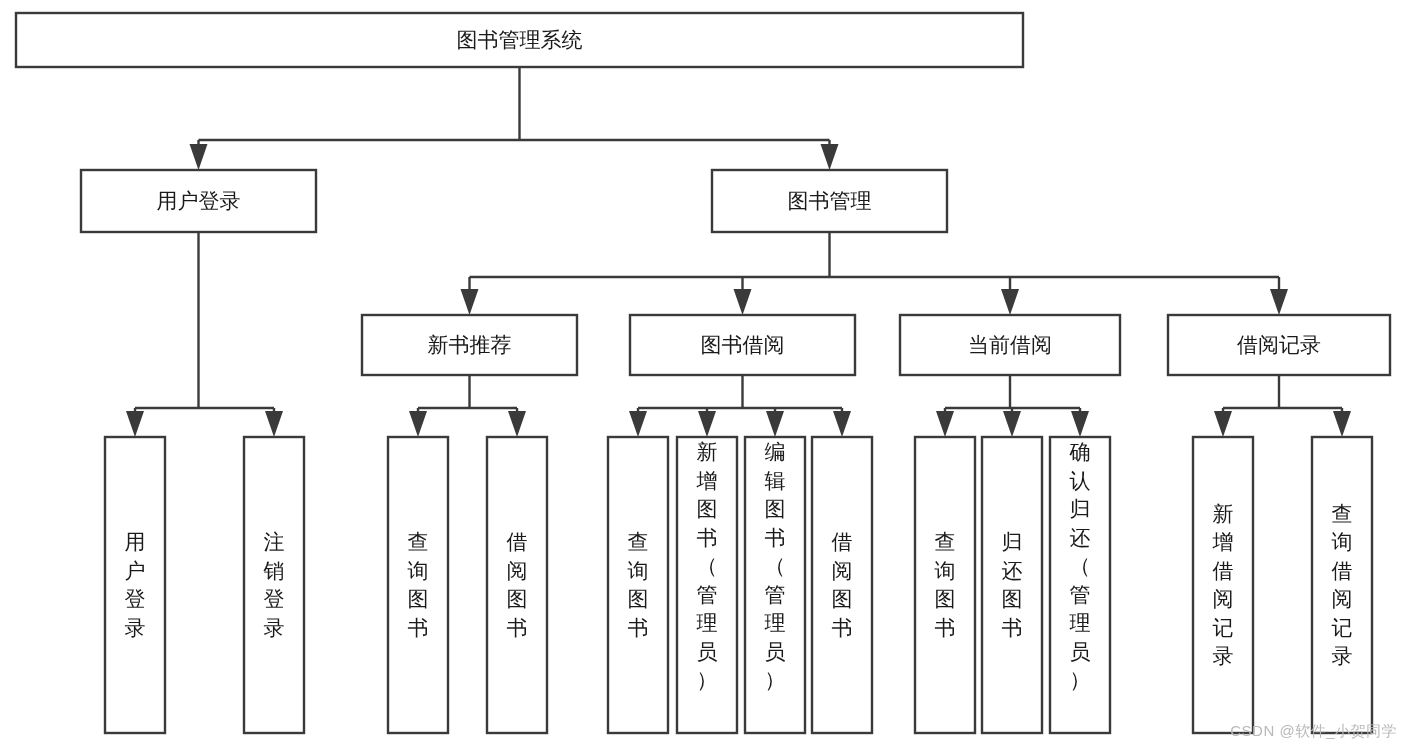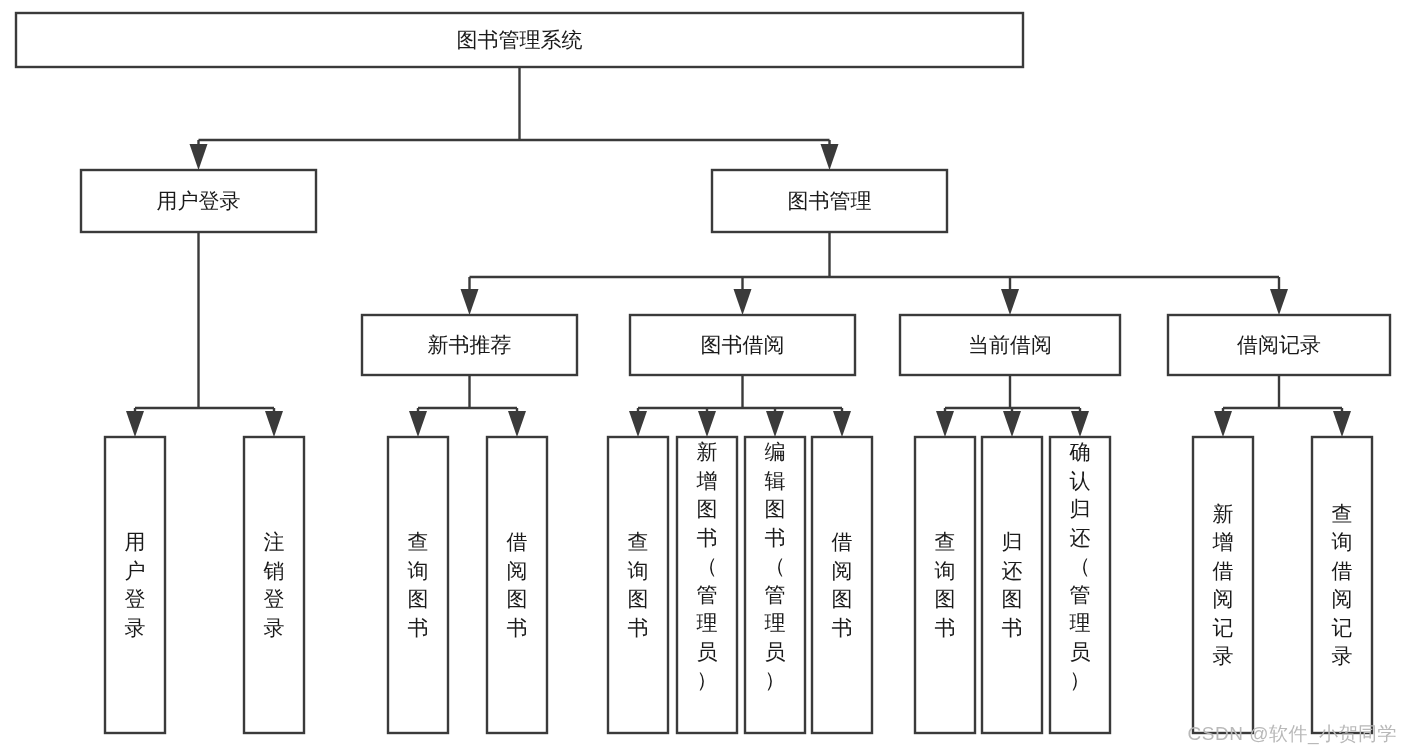--- a/index.html
+++ b/index.html
@@ -49,23 +49,23 @@
   }
   .node-label-vert {
     font-family: "Liberation Sans", "DejaVu Sans", sans-serif;
     fill: #1a1a1a;
     font-size: 21px;
     text-anchor: middle;
   }
   .watermark-text {
     position: absolute;
     right: 8px;
-    bottom: 0;
-    font-family: "Liberation Sans", "DejaVu Sans", sans-serif;
-    font-size: 19px;
+    bottom: 6px;
+    font-family: "Liberation Sans", "DejaVu Sans", sans-serif;
+    font-size: 15px;
     color: #b9b9b9;
     white-space: nowrap;
     letter-spacing: 0.5px;
     pointer-events: none;
   }
 </style>
 </head>
 <body>
 
 <div id="diagram-root">

